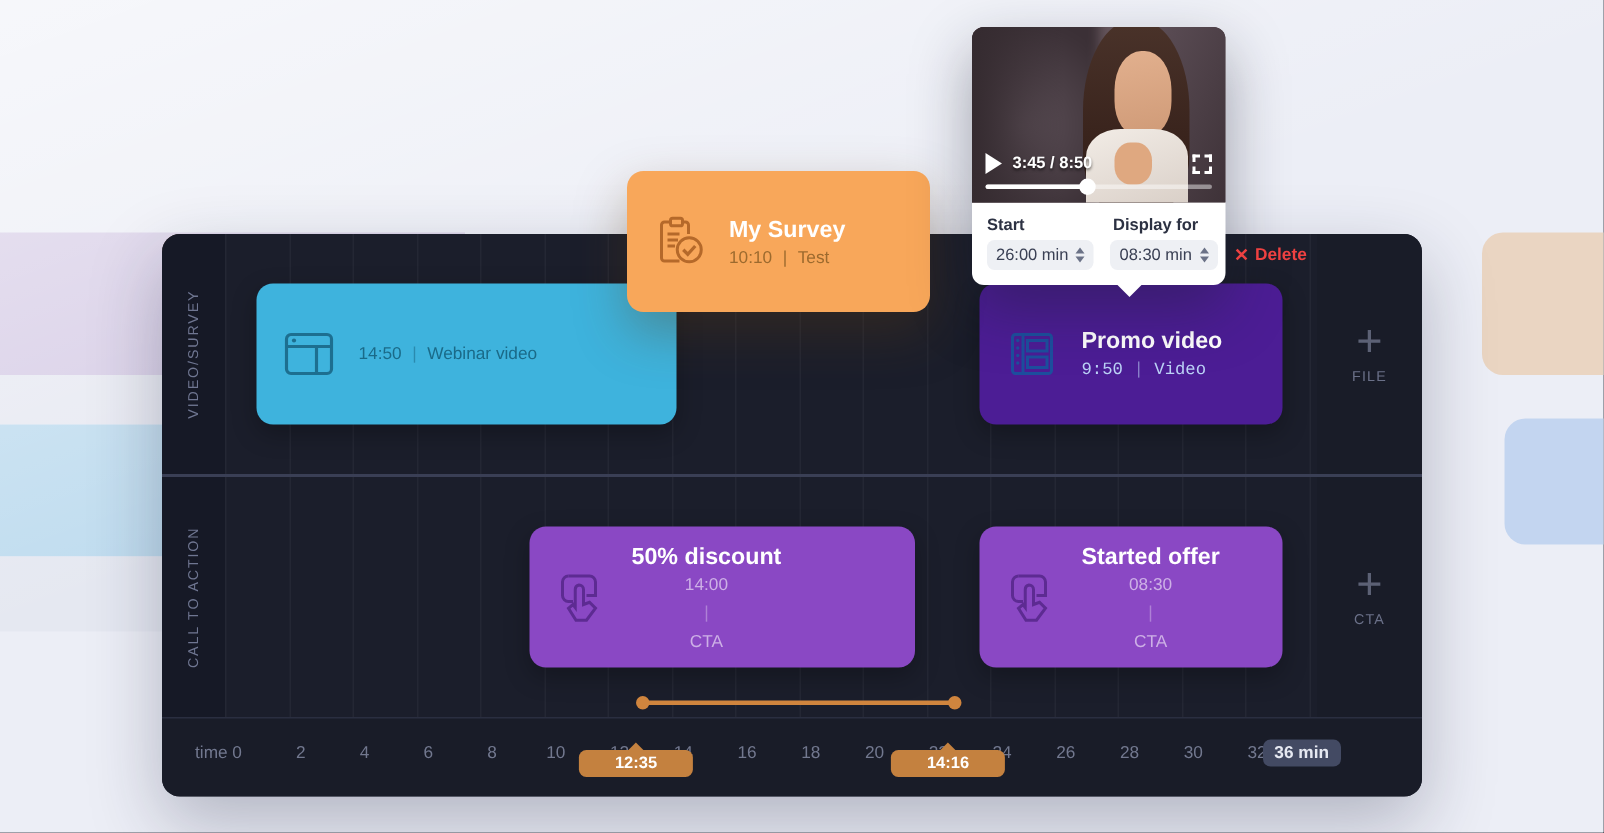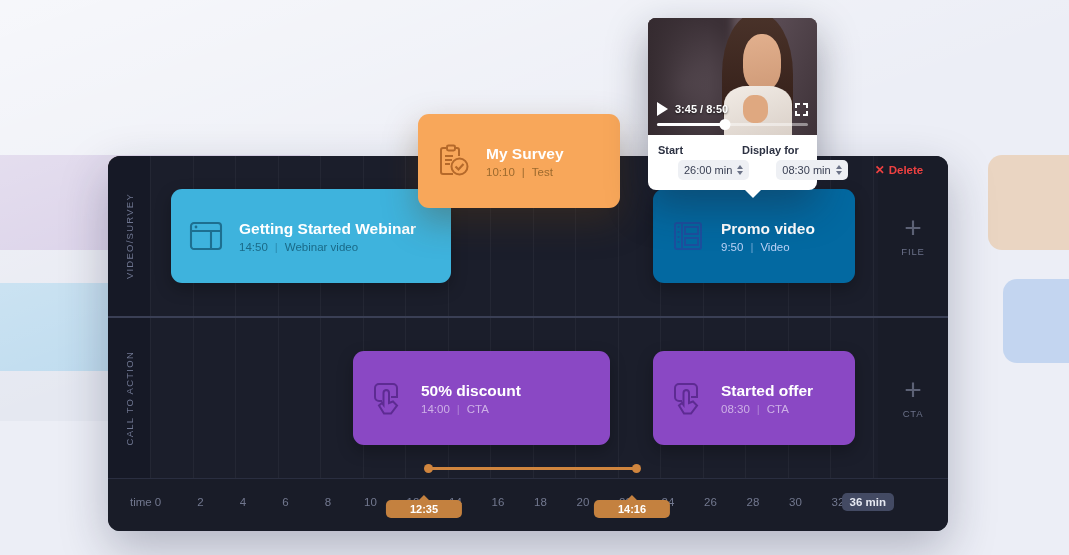--- a/index.html
+++ b/index.html
@@ -74,33 +74,33 @@
                   display: flex; align-items: center; justify-content: center; }
   .block .btext { display: flex; flex-direction: column; gap: 3px; min-width: 0; }
   .block .btitle { font-size: 15.5px; font-weight: bold; white-space: nowrap; }
   .block .bmeta { font-size: 11.5px; display: flex; align-items: center; gap: 7px; }
   .block .bmeta .sep { opacity: .55; }
 
   .blk-webinar { left: 63px;  top: 33px; width: 280px; height: 94px; background: #3eb3dd; }
   .blk-webinar .bmeta { color: #1a6a88; }
   .blk-webinar .bmeta .sep { color: #1a6a88; }
 
-  .blk-promo   { left: 545px; top: 33px; width: 202px; height: 94px; background: #0369a1; }
-  .blk-promo .bmeta { color: #bcd2f7; }
+  .blk-promo   { left: 545px; top: 33px; width: 202px; height: 94px; background: #4c1d95; }
+  .blk-promo .bmeta { color: #bcd2f7; font-family: Liberation Mono, monospace; }
 
   .blk-ghost {
     left: 340px; top: 33px; width: 205px; height: 94px;
     background: rgba(214,137,58,.30);
     border-radius: 11px;
     box-shadow: none;
   }
 
   .blk-discount { left: 245px; top: 195px; width: 257px; height: 94px; background: #8a48c4; }
   .blk-special  { left: 545px; top: 195px; width: 202px; height: 94px; background: #8a48c4; }
-  .blk-discount .bmeta, .blk-special .bmeta { color: #cdb0e6; }
+  .blk-discount .bmeta, .blk-special .bmeta { color: #cdb0e6; flex-direction: column; }
 
   
   .addrail {
     position: absolute; right: 0; width: 70px;
     background: #191c28;
     display: flex; flex-direction: column; align-items: center; justify-content: center;
     gap: 5px; cursor: pointer;
   }
   .addrail-file { top: 0;   height: 160px; }
   .addrail-cta  { top: 162px; height: 160px; }
@@ -221,21 +221,21 @@
   .vc-full i:nth-child(4) { right:0; bottom:0; border-left:none; border-top:none; }
   .vc-bar { position: relative; height: 3px; background: rgba(255,255,255,.45); border-radius: 2px; cursor: pointer; }
   .vc-bar-fill { position: absolute; left: 0; top: 0; bottom: 0; background: #fff; border-radius: 2px; }
   .vc-knob { position: absolute; top: -4px; width: 11px; height: 11px; background: #fff;
              border-radius: 50%; transform: translateX(-50%); }
 
   .popup-body { padding: 9px 10px 10px; }
   .pb-labels { display: flex; gap: 12px; margin-bottom: 4px; }
   .pb-lab { font-size: 11px; color: #2c3142; font-weight: bold; }
   .pb-lab.l1 { width: 72px; }
-  .pb-row { display: flex; align-items: center; gap: 27px; margin-left: 20px; }
+  .pb-row { display: flex; align-items: center; gap: 11px; }
   .stepper {
     display: flex; align-items: center; gap: 5px;
     background: #eef0f4; border-radius: 5px;
     padding: 4px 6px; cursor: pointer;
   }
   .stepper .sval { font-size: 11px; color: #3a4054; white-space: nowrap; }
   .stepper .sarrows { display: flex; flex-direction: column; gap: 2px; }
   .stepper .sarrows i { width: 0; height: 0; border-left: 3.5px solid transparent;
                         border-right: 3.5px solid transparent; }
   .stepper .sarrows i.up   { border-bottom: 4px solid #6b7287; }
@@ -297,21 +297,20 @@
   <div class="block blk-webinar">
     <span class="bicon">
       <svg width="34" height="30" viewBox="0 0 34 30" fill="none" stroke="#1d6f90" stroke-width="2.1">
         <rect x="2" y="2" width="30" height="26" rx="3"></rect>
         <line x1="2" y1="10" x2="32" y2="10"></line>
         <line x1="22" y1="10" x2="22" y2="28"></line>
         <circle cx="7" cy="6" r="1.4" fill="#1d6f90" stroke="none"></circle>
       </svg>
     </span>
     <span class="btext">
-      <span class="btitle">Getting Started Webinar</span>
       <span class="bmeta">
         <span>14:50</span>
         <span class="sep">|</span>
         <span>Webinar video</span>
       </span>
     </span>
   </div>
 
   <div class="block blk-promo">
     <span class="bicon">

